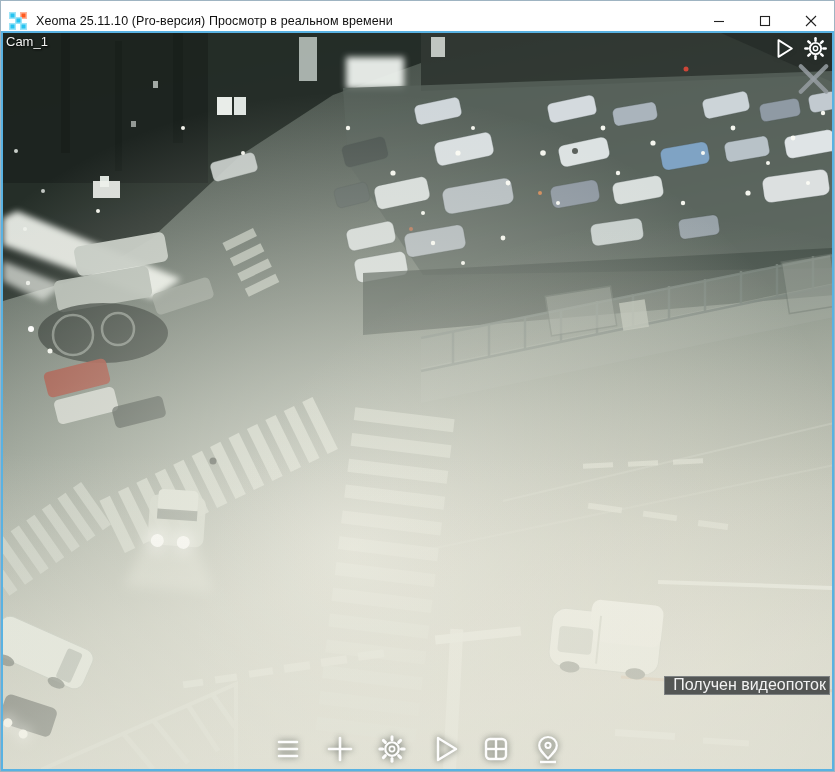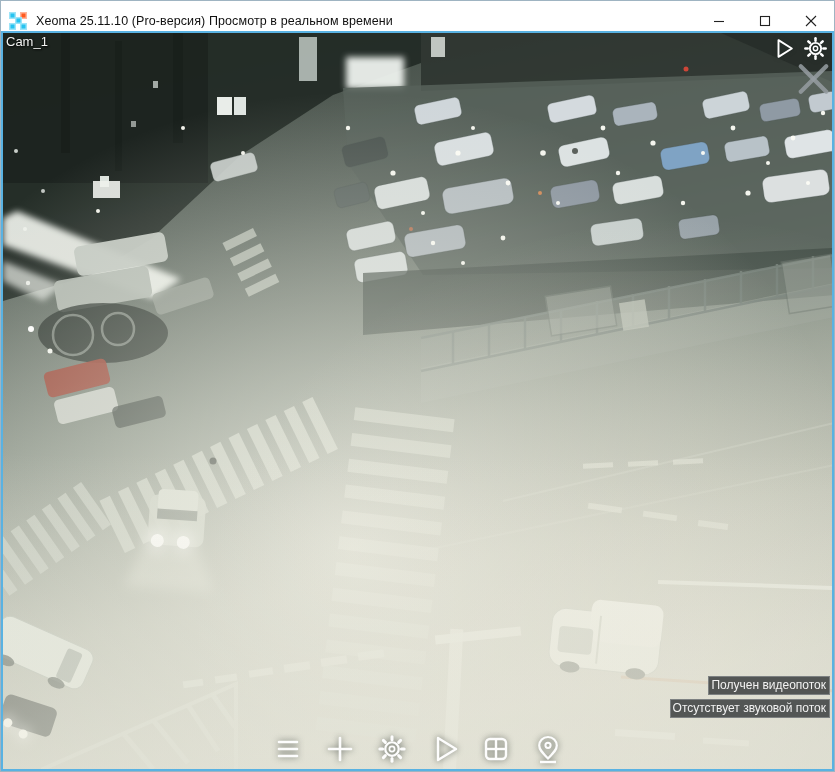--- a/index.html
+++ b/index.html
@@ -48,23 +48,23 @@
 
   .tr-icons { position:absolute; top:3px; right:4px; display:flex; gap:7px; }
   .tr-icons .vicon { width:25px; height:25px; color:#fff;
     filter:drop-shadow(0 0 2px rgba(30,40,35,.7)); cursor:pointer; }
 
   .close-x { position:absolute; top:29px; right:1px; width:35px; height:34px;
     color:rgba(150,158,162,.85); cursor:pointer; }
 
   .status-stack { position:absolute; right:1px; top:0; width:100%; height:100%; pointer-events:none; }
   .status-label {
-    position:absolute; right:1px; font-size:12px; color:var(--status-text,#f2f2f2);
+    position:absolute; right:1px; font-size:16px; color:var(--status-text,#f2f2f2);
     background:rgba(56,59,61,.84); border:1px solid rgba(160,165,168,.55);
-    padding:1px 3px 2px 2px; white-space:nowrap; line-height:14px;
+    padding:1px 3px 2px 8px; white-space:nowrap; line-height:14px;
   }
   .status-video { top:643px; }
   .status-audio { top:666px; }
 
   .toolbar {
     position:absolute; left:50%; bottom:5px; transform:translateX(-50%);
     display:flex; gap:22px; align-items:center;
   }
   .toolbar .vicon { width:30px; height:30px; color:#fdfdfd; cursor:pointer;
     filter:drop-shadow(0 0 3px rgba(35,45,40,.65)); }
@@ -417,21 +417,20 @@
       <svg viewBox="0 0 32 32">
           <g stroke="currentColor" stroke-width="4" stroke-linecap="round">
         <line x1="4" y1="4" x2="28" y2="28"></line>
             <line x1="28" y1="4" x2="4" y2="28"></line>
           </g>
         </svg>
     </span>
 
     <div class="status-stack">
       <span class="status-label status-video">Получен видеопоток</span>
-      <span class="status-label status-audio">Отсутствует звуковой поток</span>
     </div>
 
     <div class="toolbar">
       <span class="vicon">
         <svg viewBox="0 0 30 30" stroke="currentColor" stroke-width="2.6" stroke-linecap="round">
           <line x1="6" y1="8" x2="24" y2="8"></line>
             <line x1="6" y1="15" x2="24" y2="15"></line>
             <line x1="6" y1="22" x2="24" y2="22"></line>
         </svg>
       </span>

